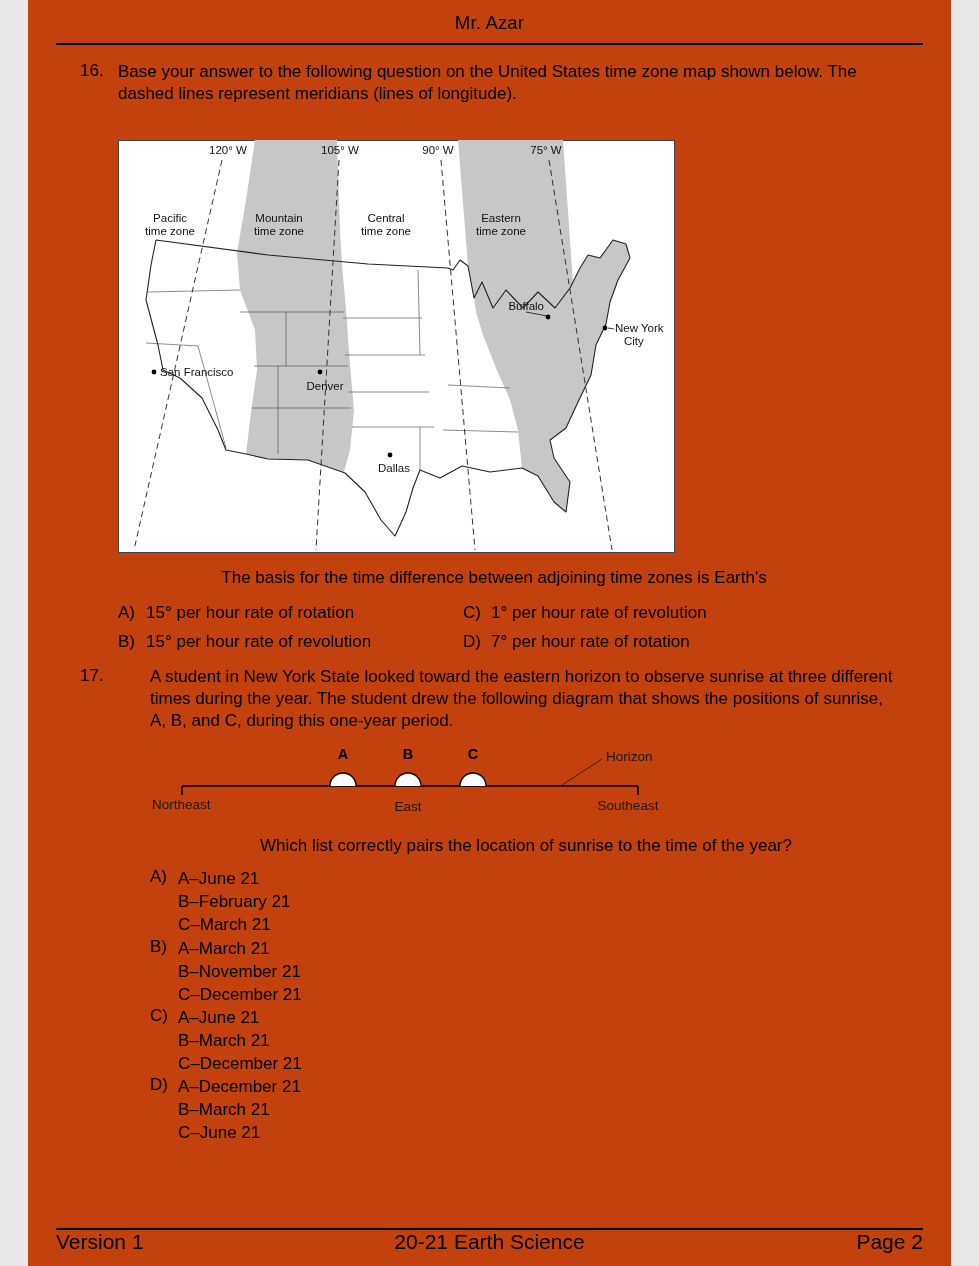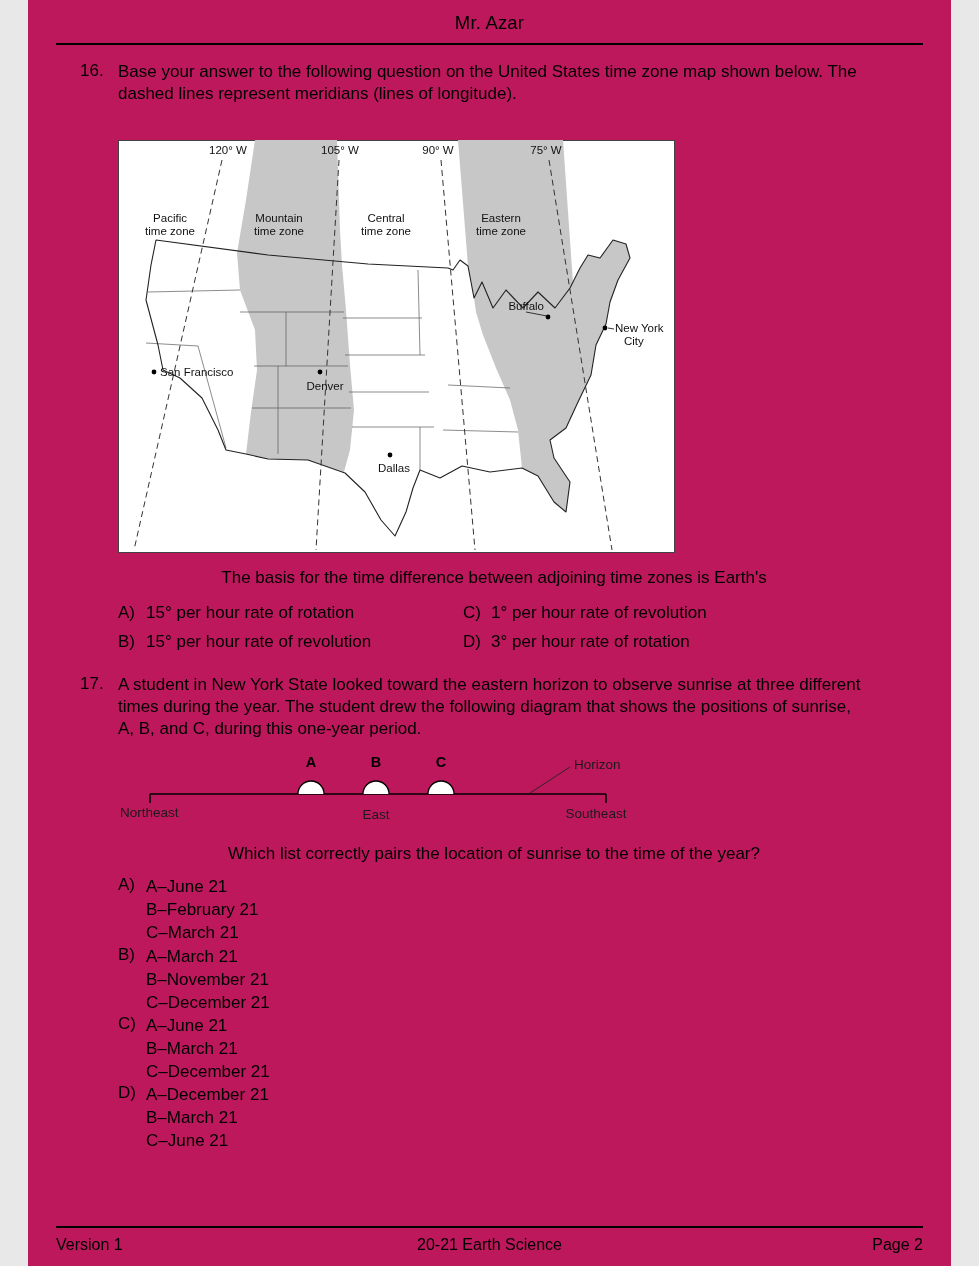--- a/index.html
+++ b/index.html
@@ -1,27 +1,27 @@
 <!DOCTYPE html>
 <html><head>
 <meta charset="utf-8">
 <style>
   * { margin:0; padding:0; box-sizing:border-box; }
   html,body { background:#e8e8e8; }
   .page {
     width:923px; height:1266px; margin:0 auto; position:relative;
-    background:#be185d; color:#000;
+    background:#c2410c; color:#000;
     font-family:"Liberation Sans","DejaVu Sans",sans-serif;
     font-size:17px;
   }
   .header-title { text-align:center; padding-top:12px; font-size:18.5px; letter-spacing:.2px; }
   .top-rule { border-top:2px solid #000; margin:9px 28px 0 28px; }
 
   .question { display:flex; margin:16px 30px 0 52px; }
-  .q17 { margin-top:20px; }
+  .q17 { margin-top:12px;gap:32px; }
   .qnum { width:38px; flex:none; }
   .qbody { flex:1; max-width:752px; }
   .qbody p { line-height:1.32; }
   .intro { max-width:748px; }
 
   .map-figure { margin:34px 0 14px 0; width:557px; }
   .map-svg { display:block; }
   .map-bg { fill:#fff; stroke:#444; stroke-width:1; }
   .band { fill:#c7c7c7; stroke:none; }
   .us-outline { fill:none; stroke:#222; stroke-width:1.1; stroke-linejoin:round; }
@@ -43,23 +43,23 @@
   .hz-svg .pos-label { font-family:"Liberation Sans","DejaVu Sans",sans-serif; font-weight:bold; font-size:14.5px; fill:#000; }
   .hz-svg .dir-label { font-family:"Liberation Sans","DejaVu Sans",sans-serif; font-size:13.5px; fill:#1a1a1a; }
 
   .stem17 { margin-top:16px; }
   .mchoices { margin-top:10px; }
   .mchoice { display:flex; }
   .mchoice .clines div { line-height:1.36; }
 
   .footer {
     position:absolute; left:28px; right:28px; bottom:12px;
-    border-top:2px solid #000; padding-top:8px;
+    border-top:2px solid #000; padding-top:0;
     display:grid; grid-template-columns:1fr auto 1fr;
-    font-size:16px;
+    font-size:21px;
   }
   .footer .f-center { text-align:right; }
   .footer .f-right { text-align:right; }
 </style>
 </head>
 <body>
 
 <div class="page">
 
   <div class="header">
@@ -151,21 +151,21 @@
         <div class="choice">
           <span class="clabel">C)</span>
           <span>1° per hour rate of revolution</span>
         </div>
         <div class="choice">
           <span class="clabel">B)</span>
           <span>15° per hour rate of revolution</span>
         </div>
         <div class="choice">
           <span class="clabel">D)</span>
-          <span>3° per hour rate of rotation</span>
+          <span>7° per hour rate of rotation</span>
         </div>
       </div>
     </div>
   </section>
 
   <section class="question q17">
     <div class="qnum">17.</div>
     <div class="qbody">
       <p class="intro">A student in New York State looked toward the eastern horizon to observe sunrise at three different times during the year. The student drew the following diagram that shows the positions of sunrise, A, B, and C, during this one-year period.</p>
 

